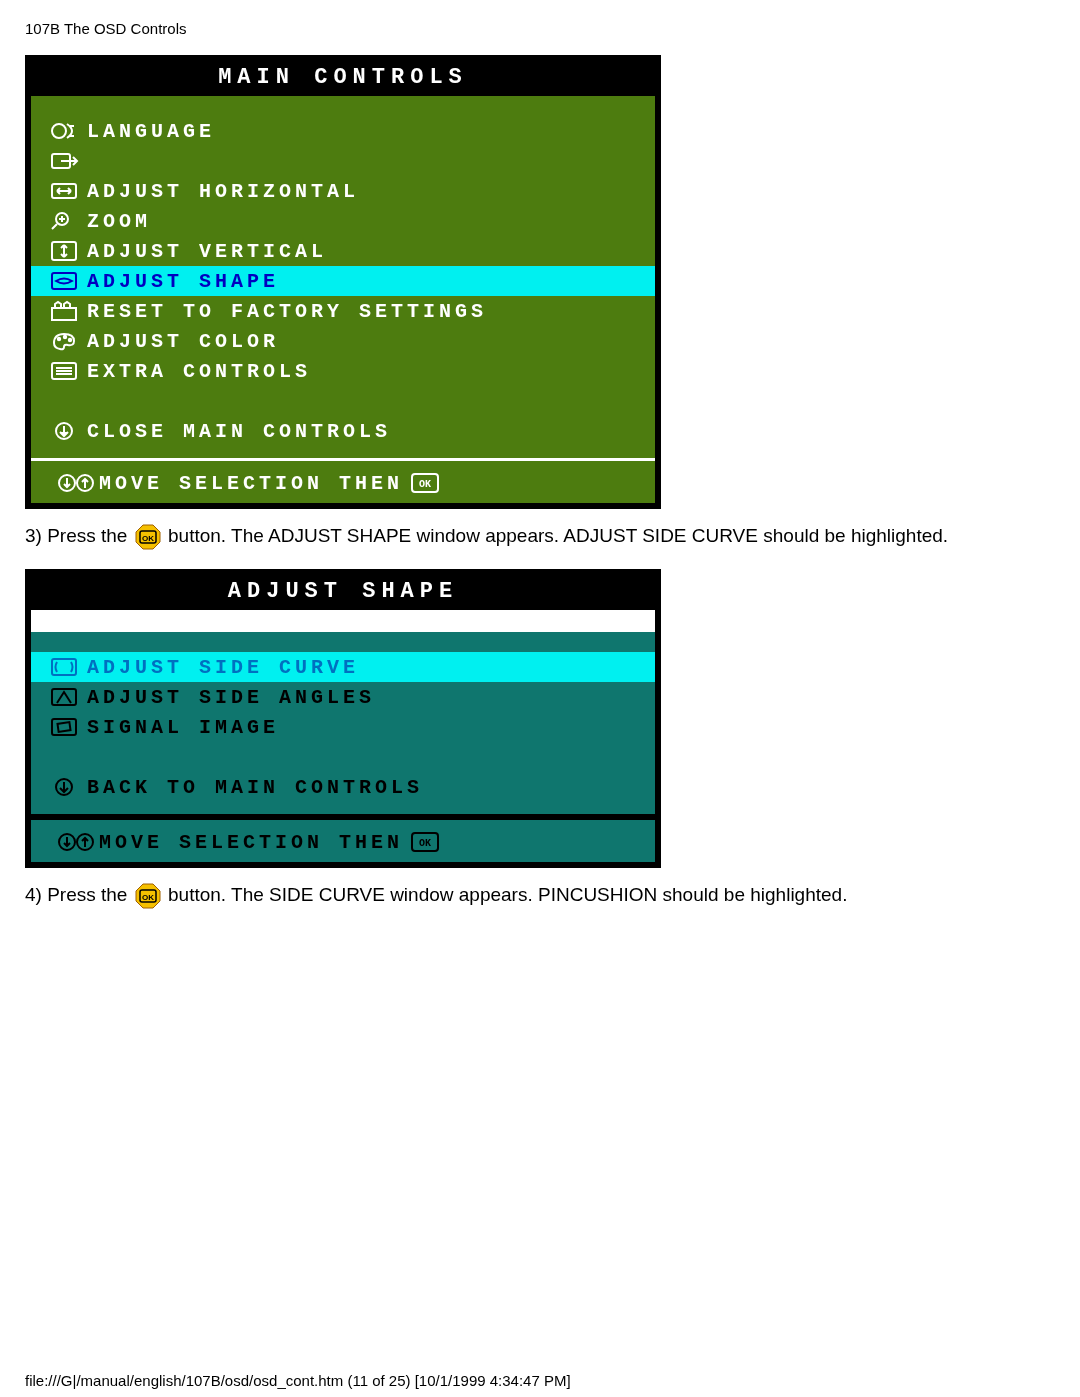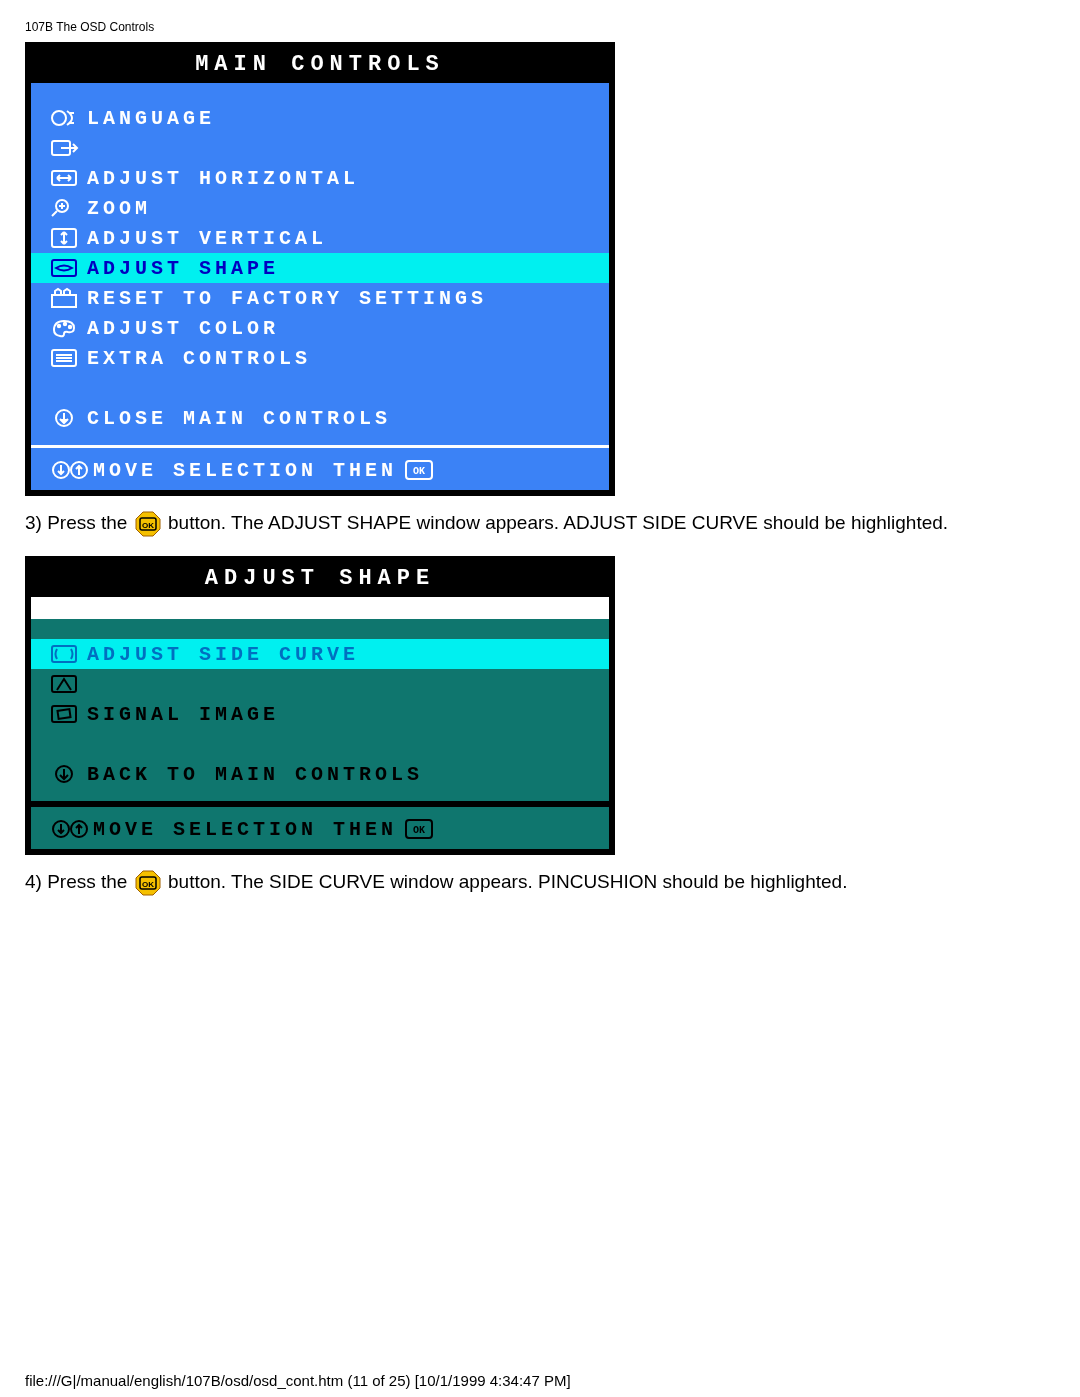--- a/index.html
+++ b/index.html
@@ -5,43 +5,43 @@
   * { box-sizing: border-box; }
   body {
     margin: 0;
     padding: 20px 25px 20px 25px;
     font-family: Arial, Helvetica, sans-serif;
     font-size: 15px;
     background: #fff;
     width: 1080px;
   }
   .header-text {
-    font-size: 12px;
-    margin-bottom: 8px;
+    font-size: 15px;
+    margin-bottom: 18px;
   }
   .osd-panel {
     border: 6px solid #000;
-    width: 590px;
+    width: 636px;
     margin-bottom: 12px;
     font-family: 'Courier New', monospace;
   }
   .osd-title {
     background: #000;
     color: #fff;
     text-align: center;
     font-size: 22px;
     font-weight: bold;
     letter-spacing: 6px;
     padding: 4px 0 6px 0;
     font-family: 'Courier New', monospace;
   }
   .osd-body {
     padding: 20px 0 0 0;
   }
-  .osd-body.blue { background: #3b82f6; text-align: center; }
+  .osd-body.blue { background: #4d7c0f; text-align: center; }
   .osd-body.white { background: #0f766e; }
   .osd-row {
     display: flex;
     align-items: center;
     height: 30px;
     padding: 0 10px;
   }
   .osd-row.hl { background: #00f0f0; }
   .osd-icon {
     width: 46px;
@@ -61,21 +61,21 @@
   .blue .osd-label { color: #fff; }
   .blue .osd-row.hl .osd-label { color: #0000c0; }
   .white .osd-label { color: #000; }
   .white .osd-row.hl .osd-label { color: #0070c0; }
   .spacer { height: 30px; }
   .thin-divider-blue { height: 3px; background: #fff; margin: 12px 0 8px 0; }
   .thin-divider-white { height: 6px; background: #000; margin: 12px 0 8px 0; }
   .osd-hint {
     display: flex;
     align-items: center;
-    padding: 2px 10px 8px 16px;
+    padding: 2px 10px 8px 22px;
   }
   .osd-hint .osd-label { flex: 0 0 auto; }
   .hint-ok {
     width: 28px; height: 20px; display:flex; align-items:center; justify-content:center;
     margin-left: 8px;
   }
   .instr {
     font-size: 19px;
     line-height: 1.6;
     margin: 8px 0 18px 0;
@@ -284,20 +284,21 @@
 
     <div class="osd-row">
       <span class="osd-icon">
         <svg width="30" height="22" viewBox="0 0 30 22">
             <g fill="none" stroke="#000" stroke-width="2">
               <rect x="3" y="3" width="24" height="16" rx="2"></rect>
               <path d="M8 17 L15 6 L22 17"></path>
             </g>
           </svg>
       </span>
+      <span class="osd-label">ADJUST SIDE ANGLES</span>
     </div>
 
     <div class="osd-row">
       <span class="osd-icon">
         <svg width="30" height="22" viewBox="0 0 30 22">
             <g fill="none" stroke="#000" stroke-width="2">
               <rect x="3" y="3" width="24" height="16" rx="2"></rect>
               <rect x="9" y="7" width="12" height="8" transform="rotate(-8 15 11)"></rect>
             </g>
           </svg>

